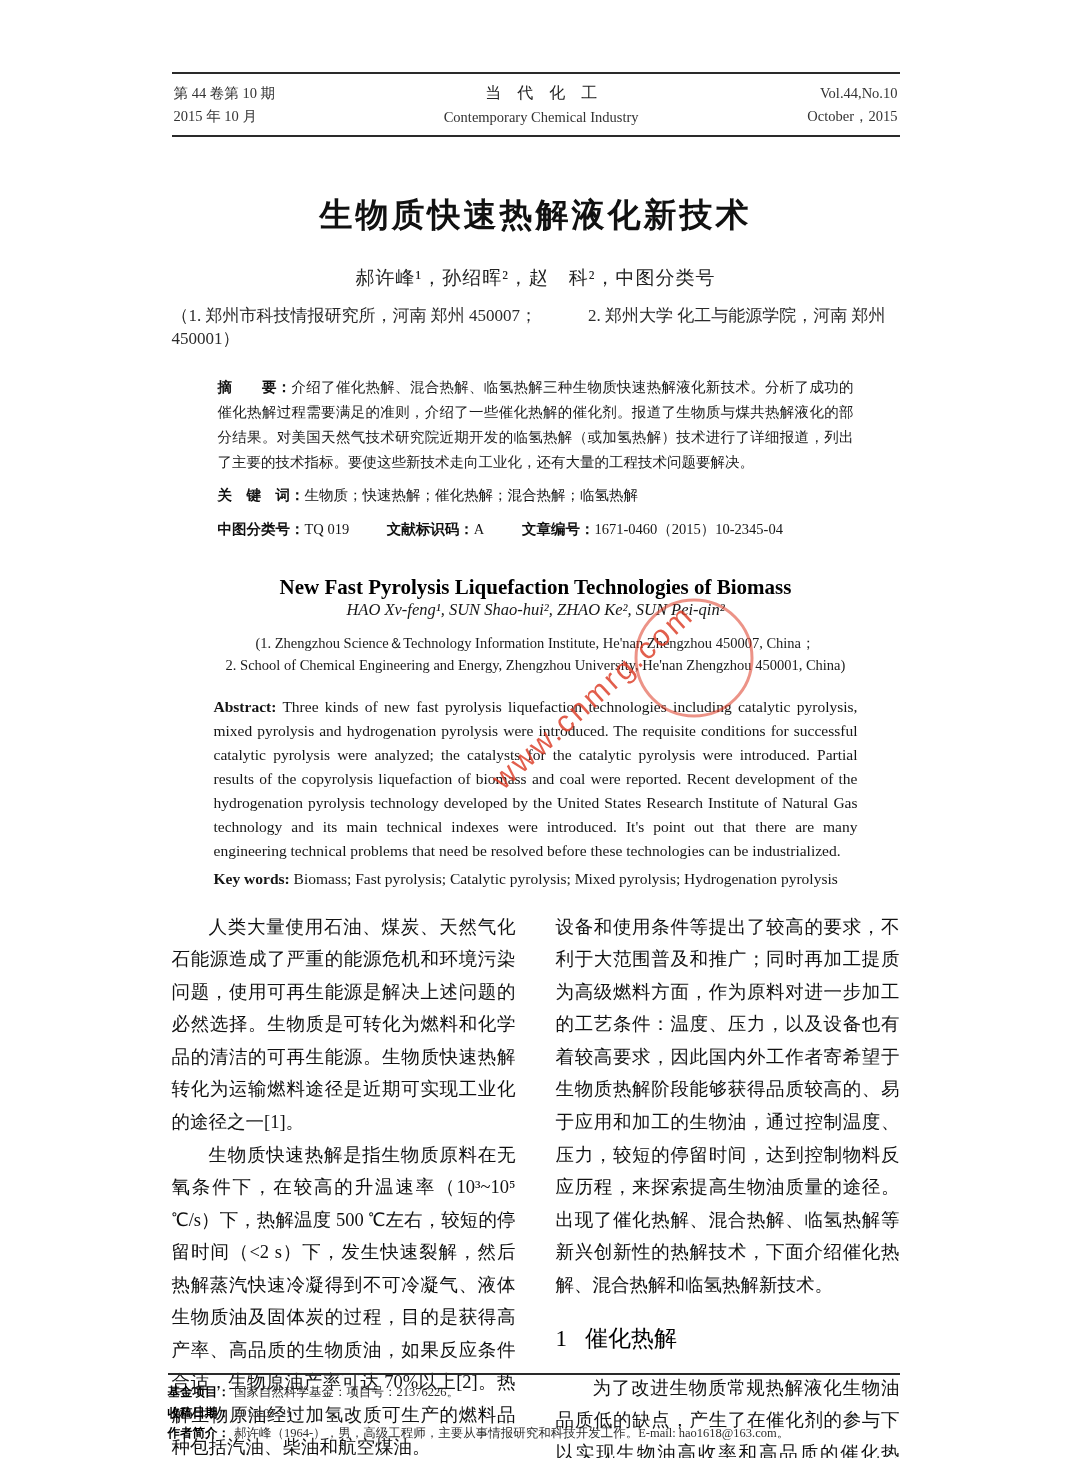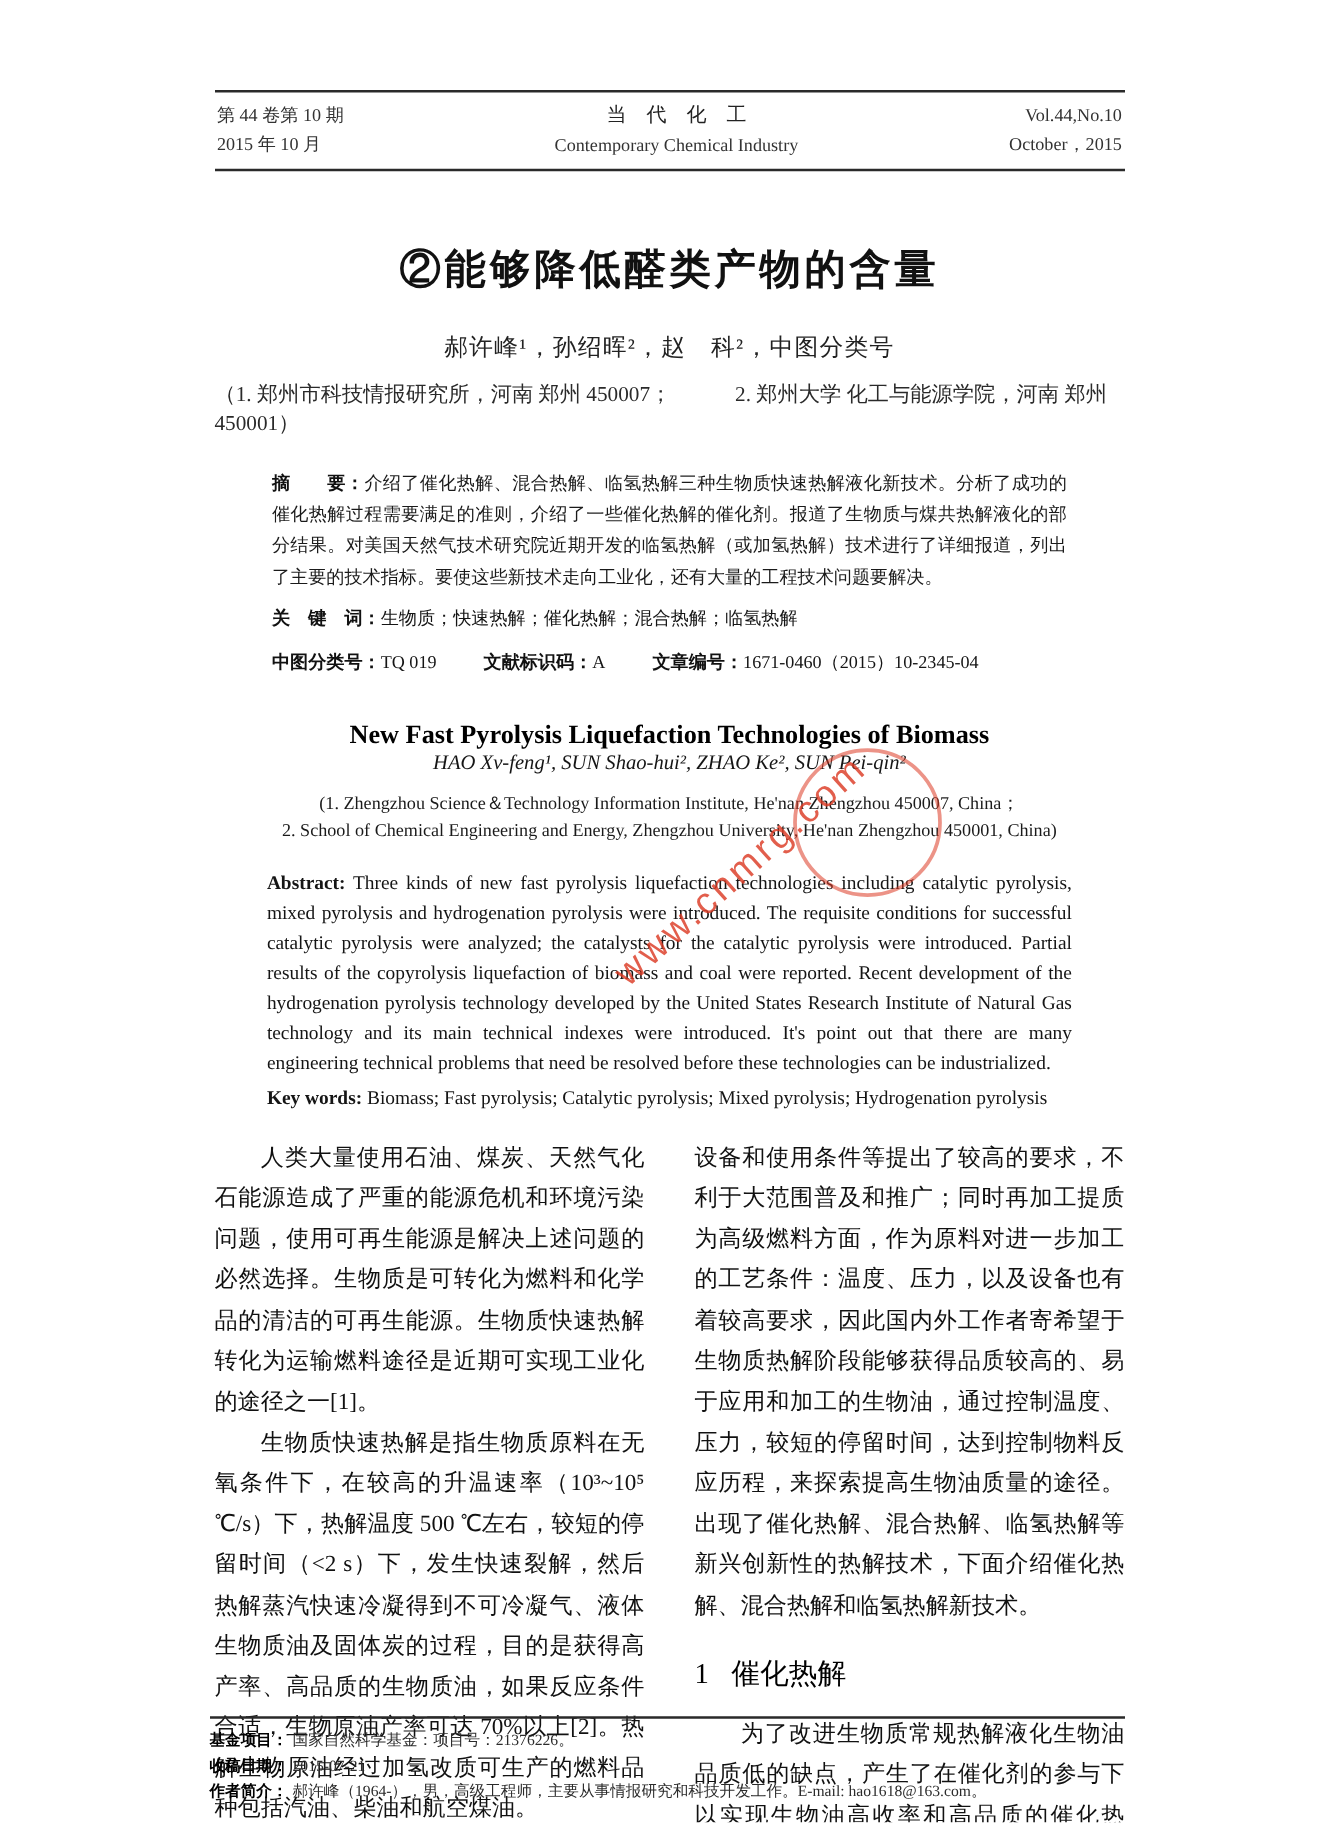--- a/index.html
+++ b/index.html
@@ -68,21 +68,21 @@
     <div class="jh-center">
       <div class="jh-cn-name">当　代　化　工</div>
       <div>Contemporary Chemical Industry</div>
     </div>
     <div class="jh-right">
       <div>Vol.44,No.10</div>
       <div>October，2015</div>
     </div>
   </div>
 
-  <h1 class="title-cn">②能够降低醛类产物的含量</h1>
+  <h1 class="title-cn">生物质快速热解液化新技术</h1>
 
   <div class="authors-cn">郝许峰¹，孙绍晖²，赵　科²，中图分类号</div>
 
   <div class="affil-cn">（1. 郑州市科技情报研究所，河南 郑州 450007；　　　2. 郑州大学 化工与能源学院，河南 郑州 450001）</div>
 
   <div class="abstract-cn">
     <span class="cn-bold">摘　　要：</span><span>介绍了催化热解、混合热解、临氢热解三种生物质快速热解液化新技术。分析了成功的催化热解过程需要满足的准则，介绍了一些催化热解的催化剂。报道了生物质与煤共热解液化的部分结果。对美国天然气技术研究院近期开发的临氢热解（或加氢热解）技术进行了详细报道，列出了主要的技术指标。要使这些新技术走向工业化，还有大量的工程技术问题要解决。</span>
   </div>
 
   <div class="kw-line">

